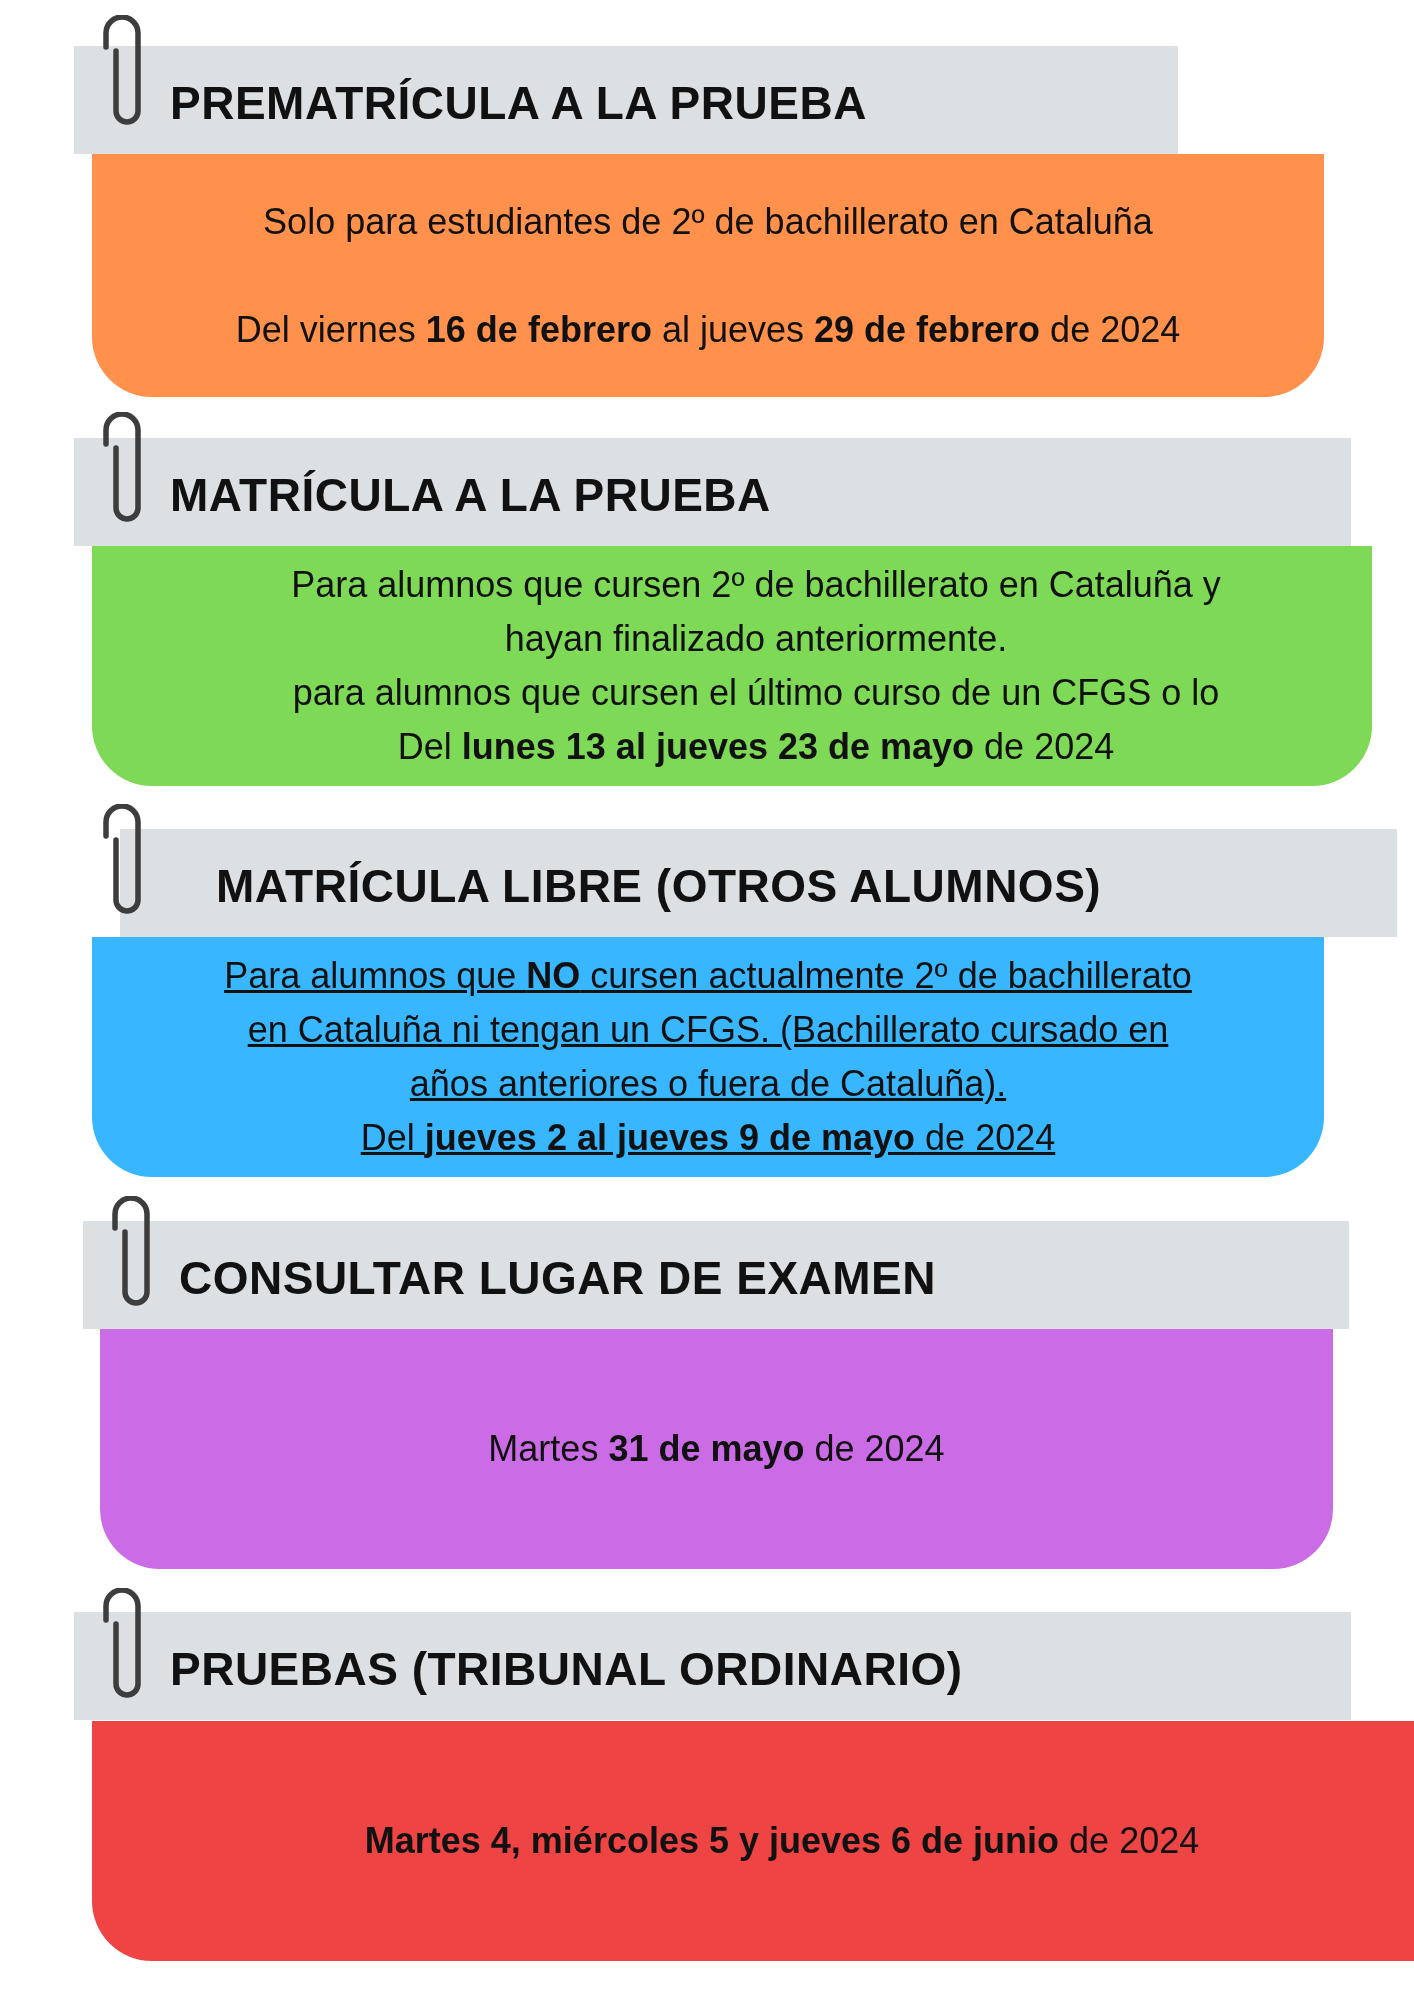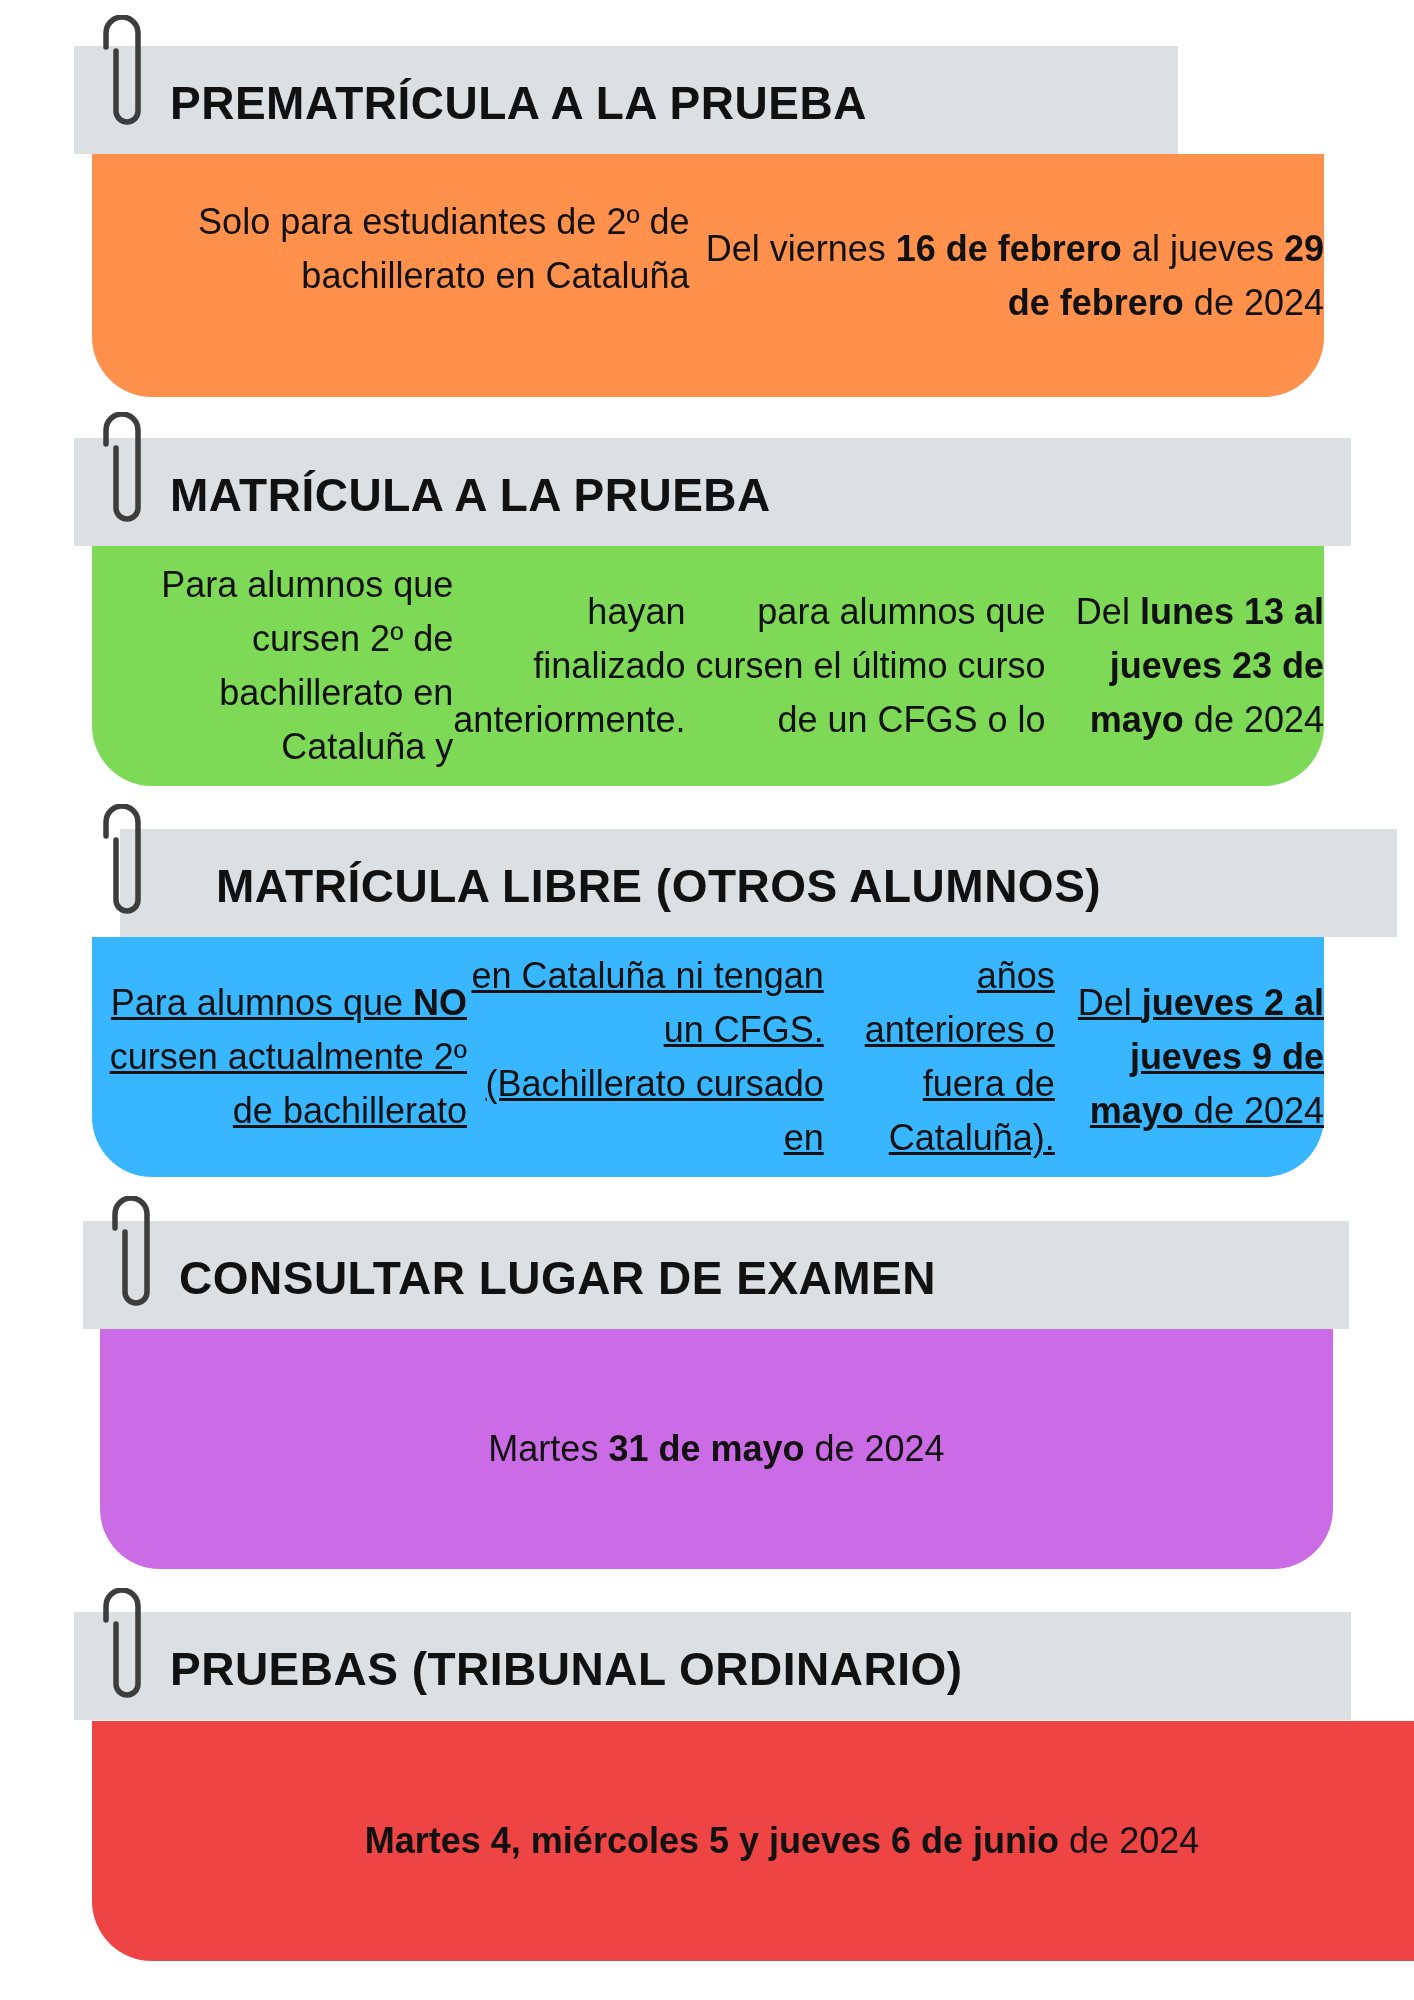--- a/index.html
+++ b/index.html
@@ -1,39 +1,39 @@
 <!DOCTYPE html>
 <html><head>
 <meta charset="utf-8">
 <style>
   html, body { margin:0; padding:0; }
   body { width:1414px; height:2000px; background:#ffffff; position:relative; overflow:hidden;
          font-family:"Liberation Sans", "DejaVu Sans", sans-serif; color:#111; }
   .bar { position:absolute; background:#dce0e2; height:108px; }
   .bar .title { position:absolute; left:96px; top:30px; font-size:46px; font-weight:bold; letter-spacing:0.5px; color:#111; white-space:nowrap; }
-  .card { position:absolute; border-radius:0 0 60px 60px; display:flex; flex-direction:row; align-items:center; justify-content:center; text-align:right; font-size:36px; line-height:54px; }
+  .card { position:absolute; border-radius:0 0 60px 60px; display:flex; flex-direction:column; align-items:center; justify-content:center; text-align:right; font-size:36px; line-height:54px; }
   .card b { font-weight:bold; }
   .clip { position:absolute; width:42px; height:112px; }
   .line { display:block; }
 </style>
 </head>
 <body>
 
 <div class="bar" style="left:74px; top:46px; width:1104px;">
   <span class="title">PREMATRÍCULA A LA PRUEBA</span>
 </div>
 <div class="card" style="left:92px; top:154px; width:1232px; height:243px; background:#ff914d;">
   <span class="line" style="margin-bottom:54px;"><span>Solo para estudiantes de 2º de bachillerato en Cataluña</span></span>
   <span class="line"><span>Del viernes </span><b>16 de febrero</b><span> al jueves </span><b>29 de febrero</b><span> de 2024</span></span>
 </div>
 
 <div class="bar" style="left:74px; top:438px; width:1277px;">
   <span class="title">MATRÍCULA A LA PRUEBA</span>
 </div>
-<div class="card" style="left:92px; top:546px; width:1232px; height:240px; background:#7ed957;">
+<div class="card" style="left:92px; top:546px; width:1232px; height:240px; background:#7ed957;padding-left:48px;">
   <span class="line">Para alumnos que cursen 2º de bachillerato en Cataluña y</span>
   <span class="line">hayan finalizado anteriormente.</span>
   <span class="line">para alumnos que cursen el último curso de un CFGS o lo</span>
   <span class="line"><span>Del </span><b>lunes 13 al jueves 23 de mayo</b><span> de 2024</span></span>
 </div>
 
 <div class="bar" style="left:74px; top:829px; width:1277px;margin-left:46px;">
   <span class="title">MATRÍCULA LIBRE (OTROS ALUMNOS)</span>
 </div>
 <div class="card" style="left:92px; top:937px; width:1232px; height:240px; background:#38b6ff;text-decoration:underline;">

